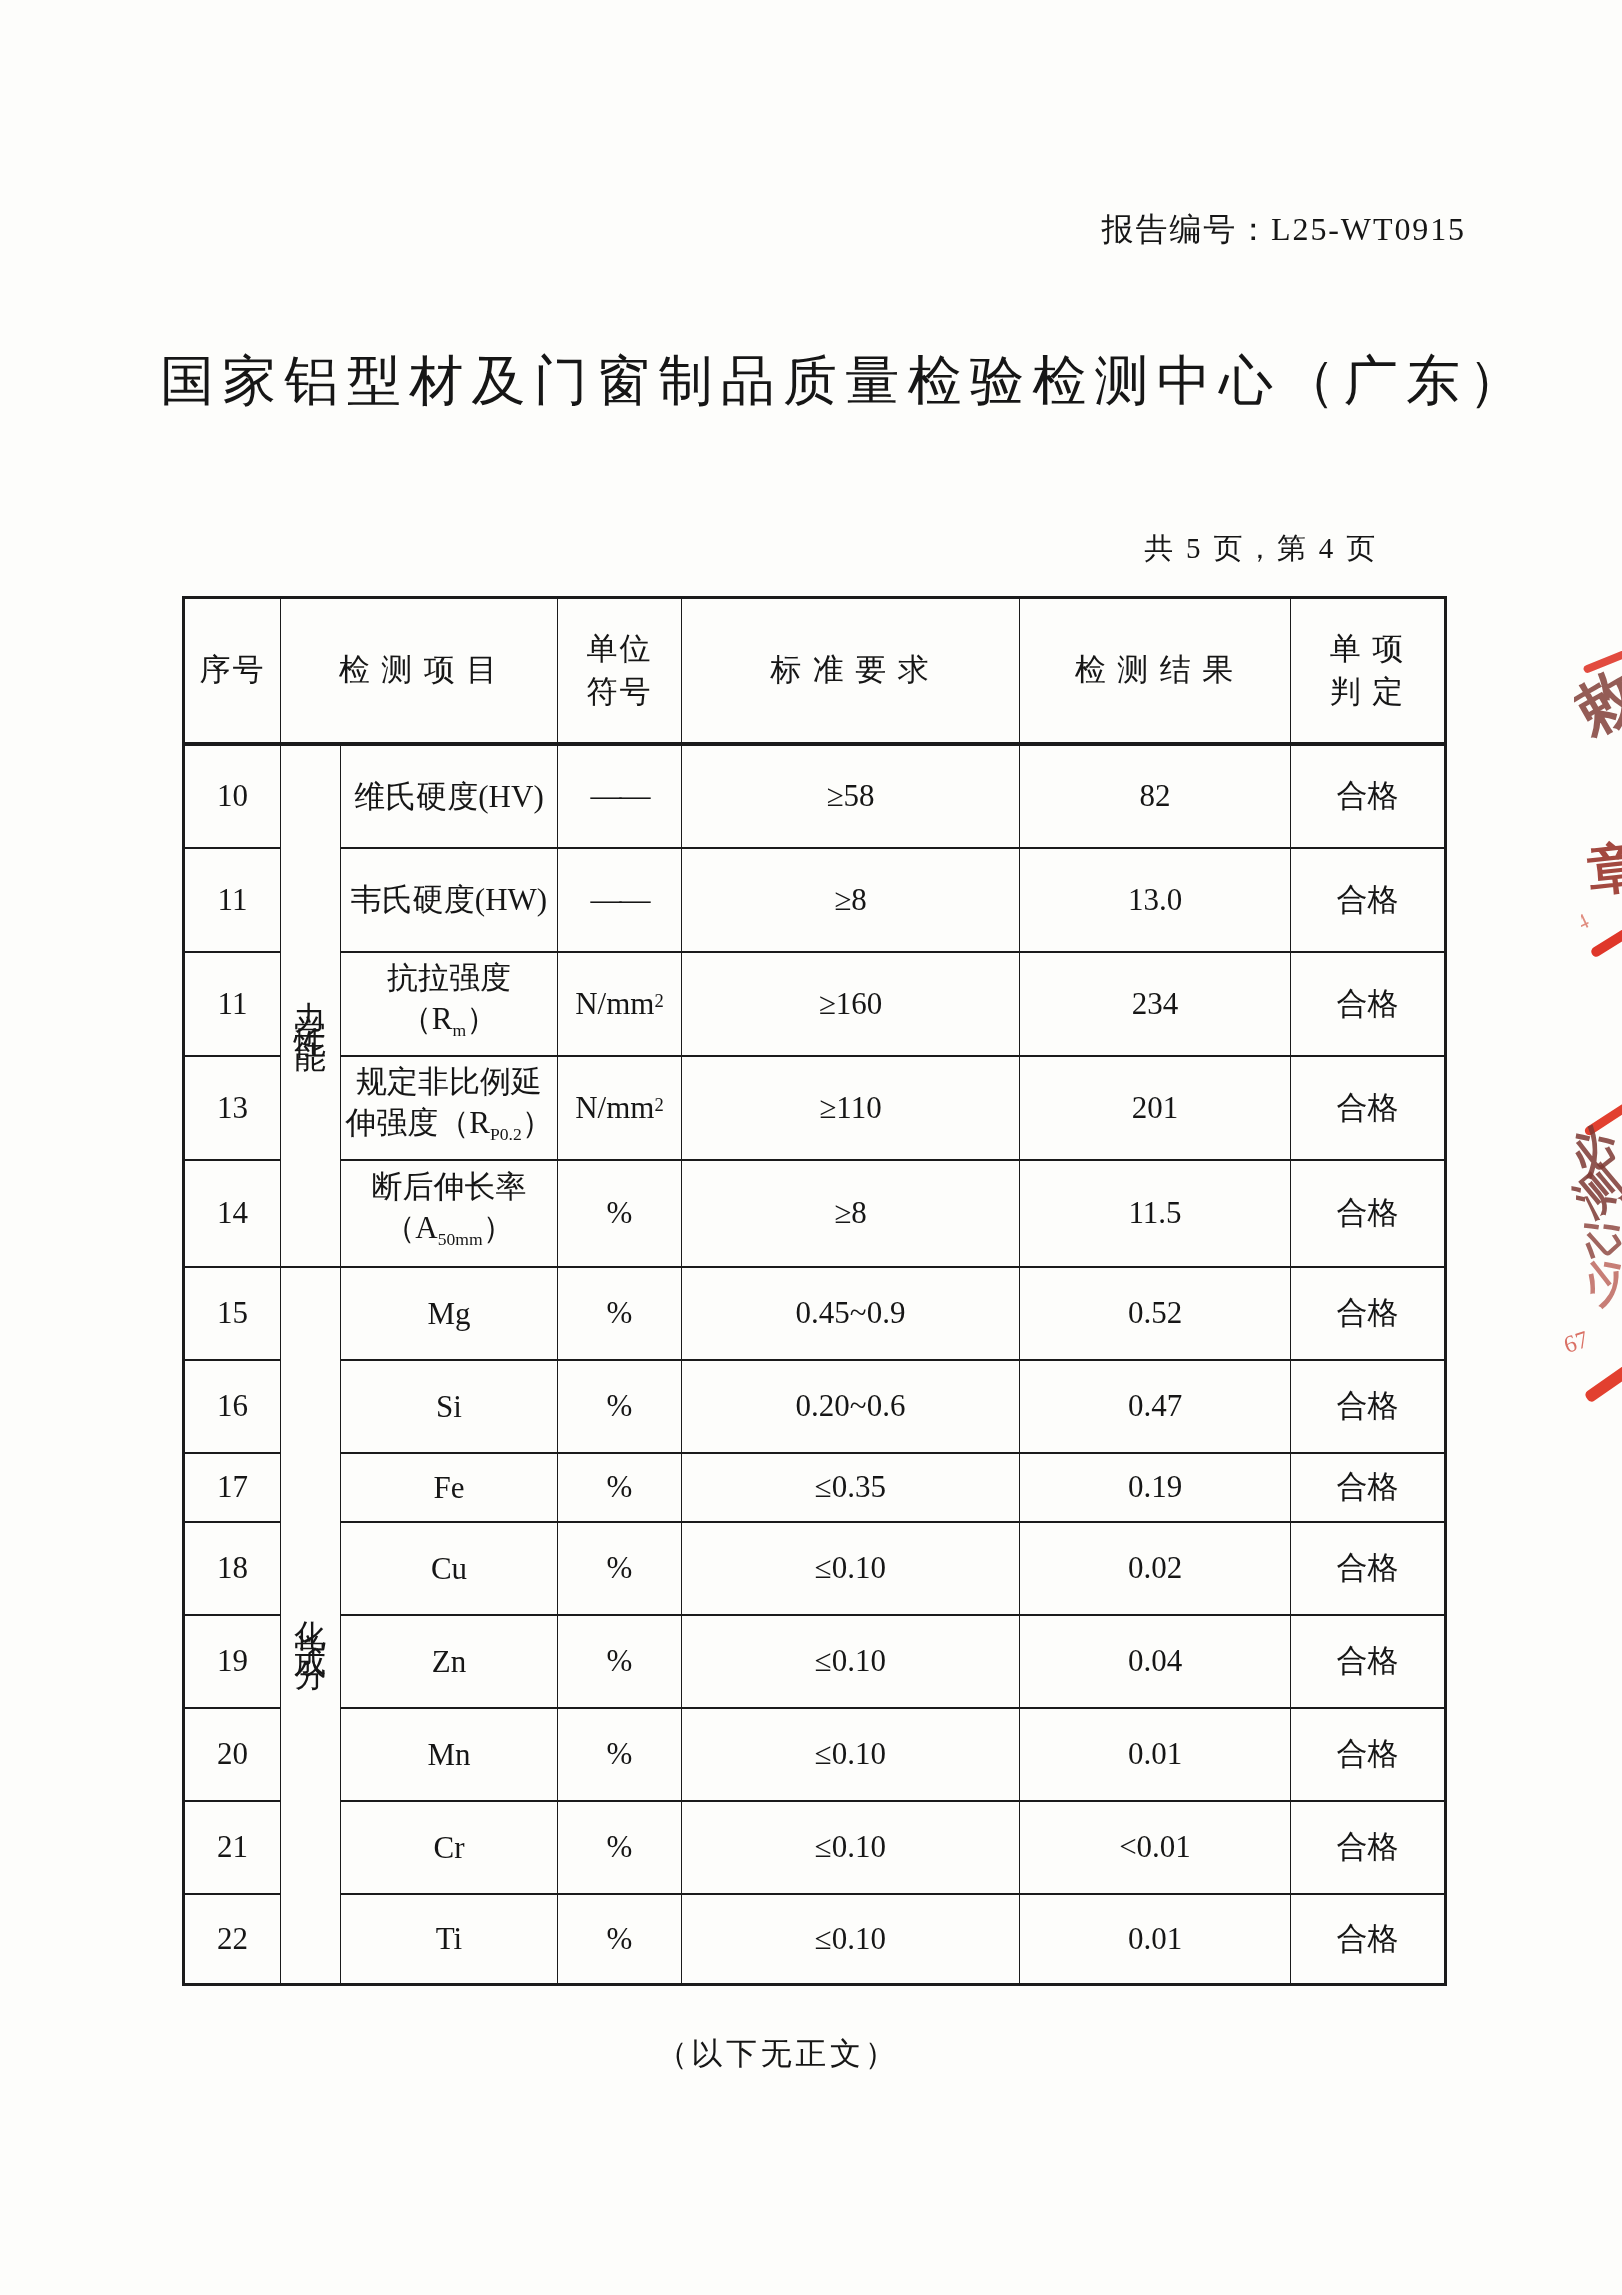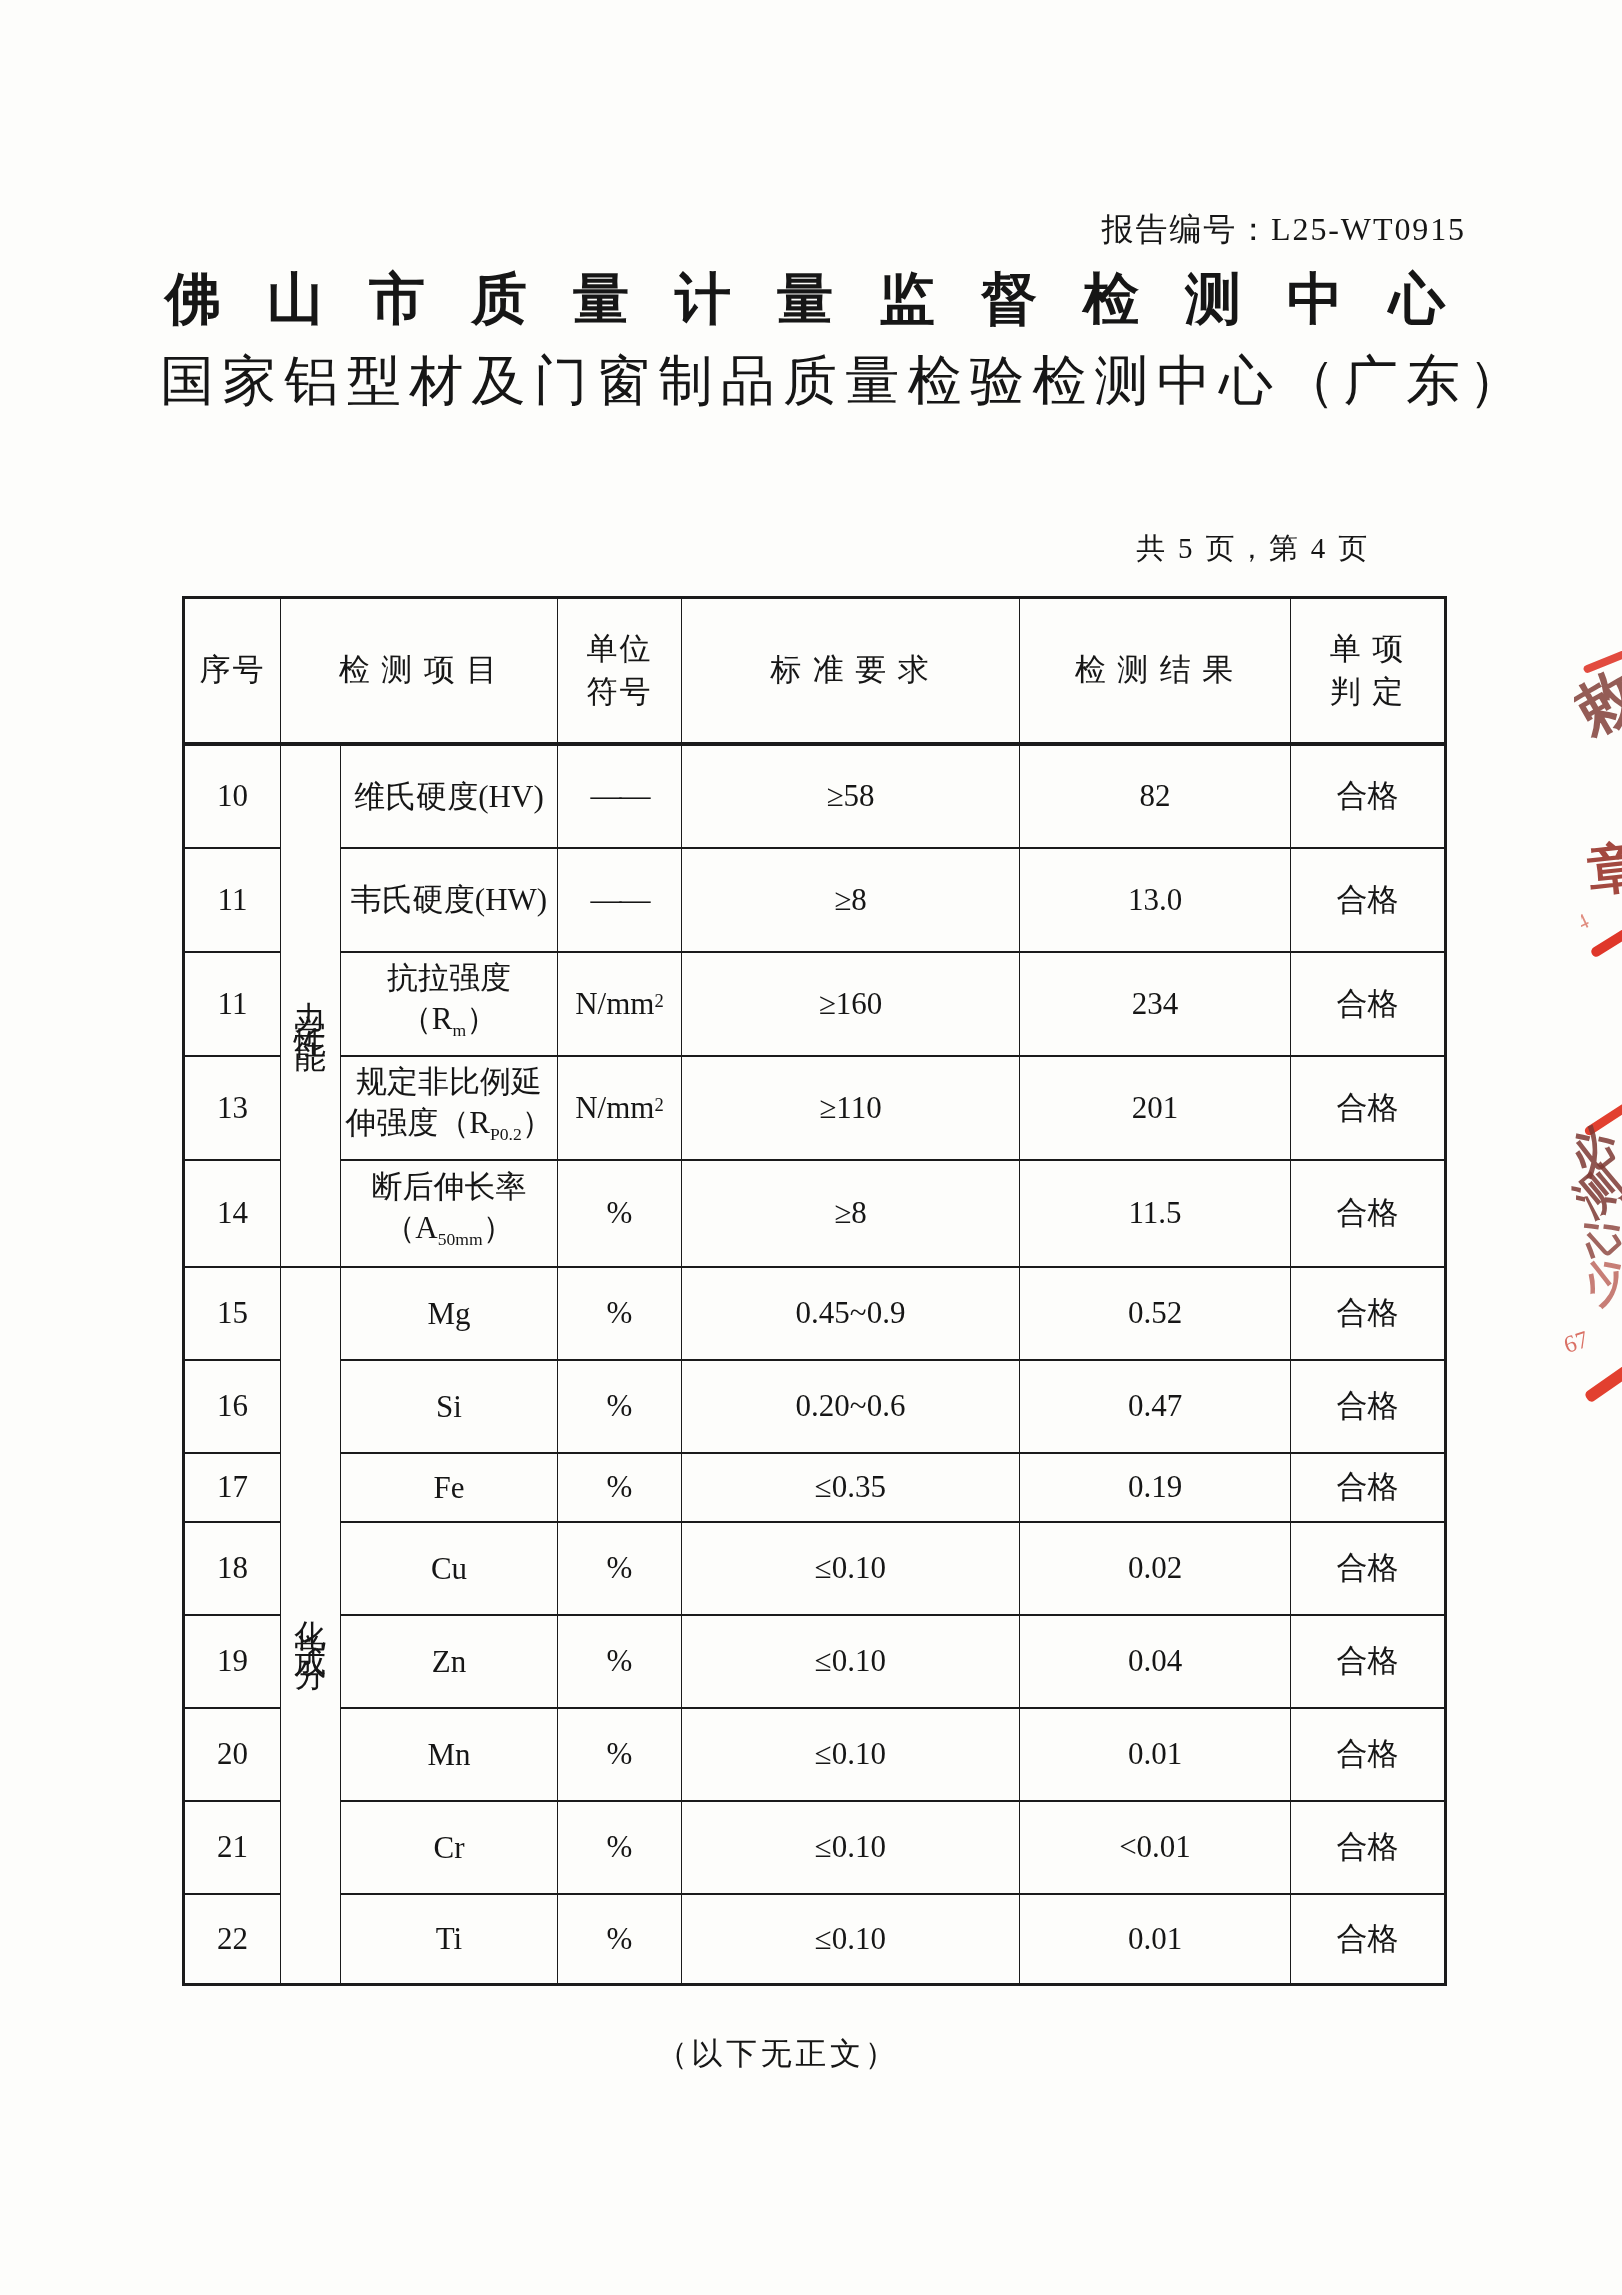--- a/index.html
+++ b/index.html
@@ -22,21 +22,21 @@
   }
   .title-sub{
     position:absolute;top:345px;left:160px;margin:0;
     font-size:54px;font-weight:400;letter-spacing:8.3px;white-space:nowrap;
   }
   .title-report{
     position:absolute;top:419px;left:711px;margin:0;
     font-size:53px;font-weight:800;letter-spacing:20.4px;white-space:nowrap;
   }
   .page-indicator{
-    position:absolute;top:529px;right:252px;
+    position:absolute;top:529px;right:244px;
     font-size:29px;letter-spacing:2.8px;white-space:nowrap;
   }
   
   table.report{
     position:absolute;left:182px;top:596px;
     width:1262px;table-layout:fixed;
     border-collapse:collapse;
     border:3.7px solid #1b1b1b;
     font-size:31px;
   }
@@ -84,21 +84,20 @@
   #sealC .mk{top:243px;left:0;font-size:24px;color:#d4594c;transform:rotate(-18deg);opacity:.85;}
   #sealC .bar2{top:280px;left:15px;width:89px;height:12px;background:#e2402f;transform:rotate(-35deg);}
 </style>
 </head>
 <body>
 
 <div class="page">
 
   <div class="report-no"><span>报告编号：</span><span>L25-WT0915</span></div>
 
-  <h1 class="title-main">佛山市质量计量监督检测中心</h1>
   <h2 class="title-sub">国家铝型材及门窗制品质量检验检测中心（广东）</h2>
 
   <div class="page-indicator">共 5 页，第 4 页</div>
 
   <table class="report">
     <colgroup>
       <col style="width:97px">
         <col style="width:60px">
         <col style="width:217px">
       <col style="width:124px">

